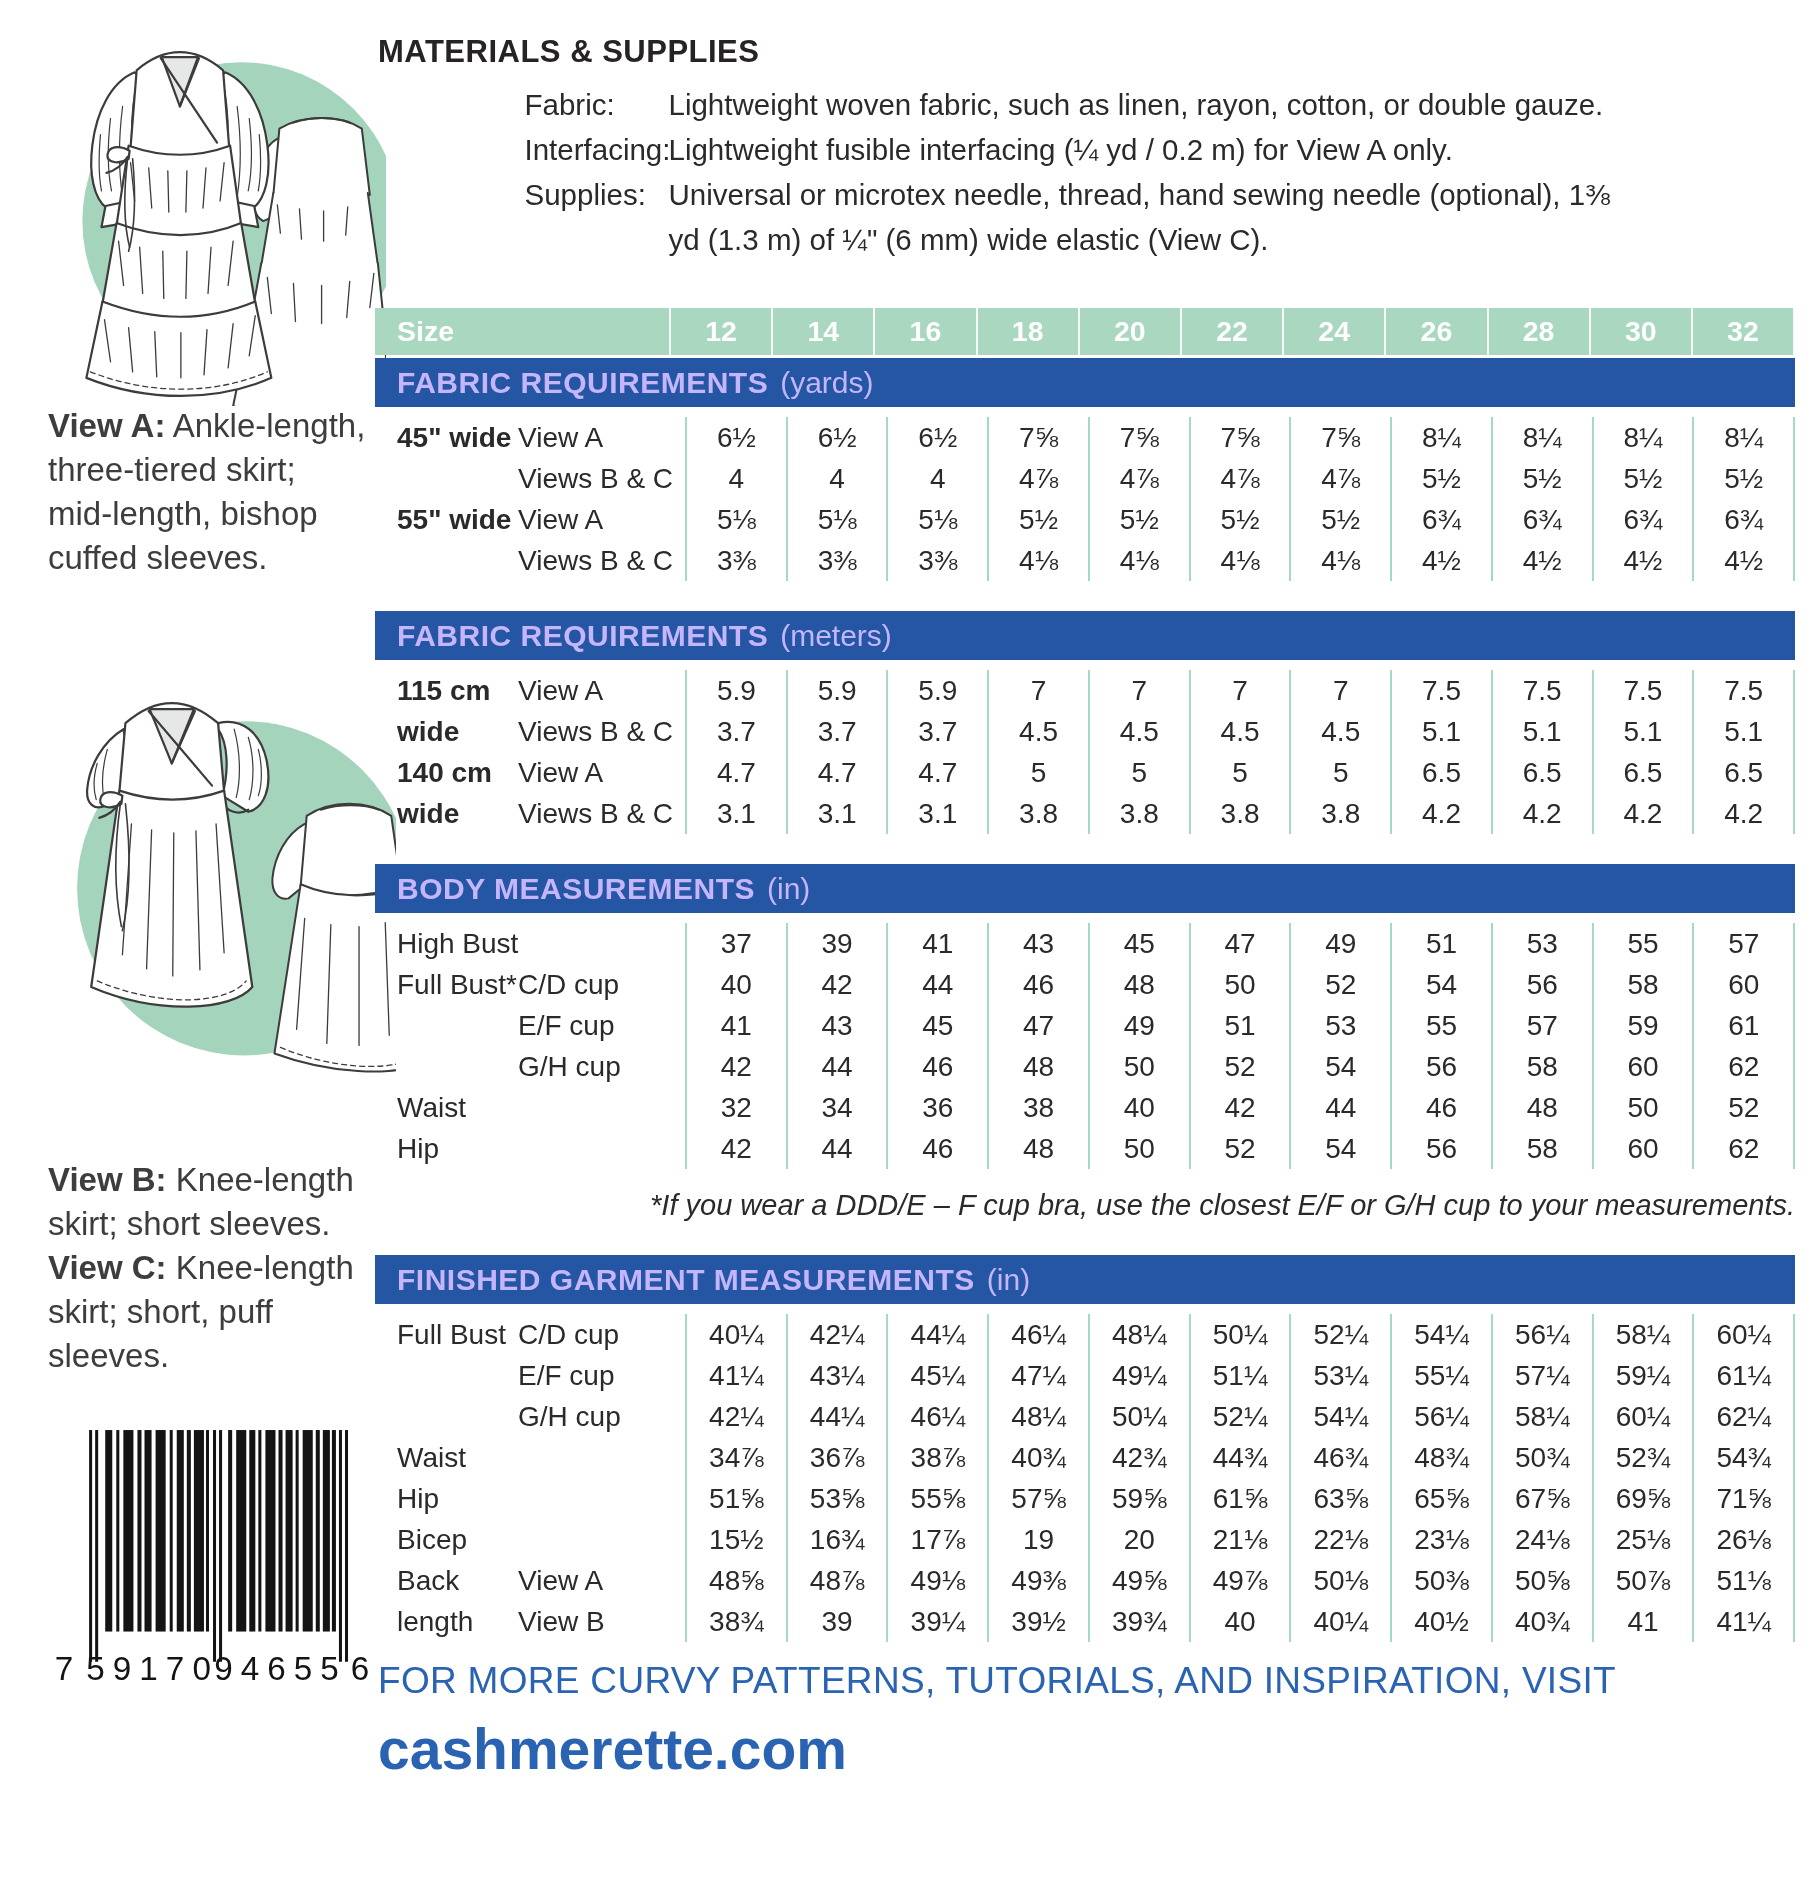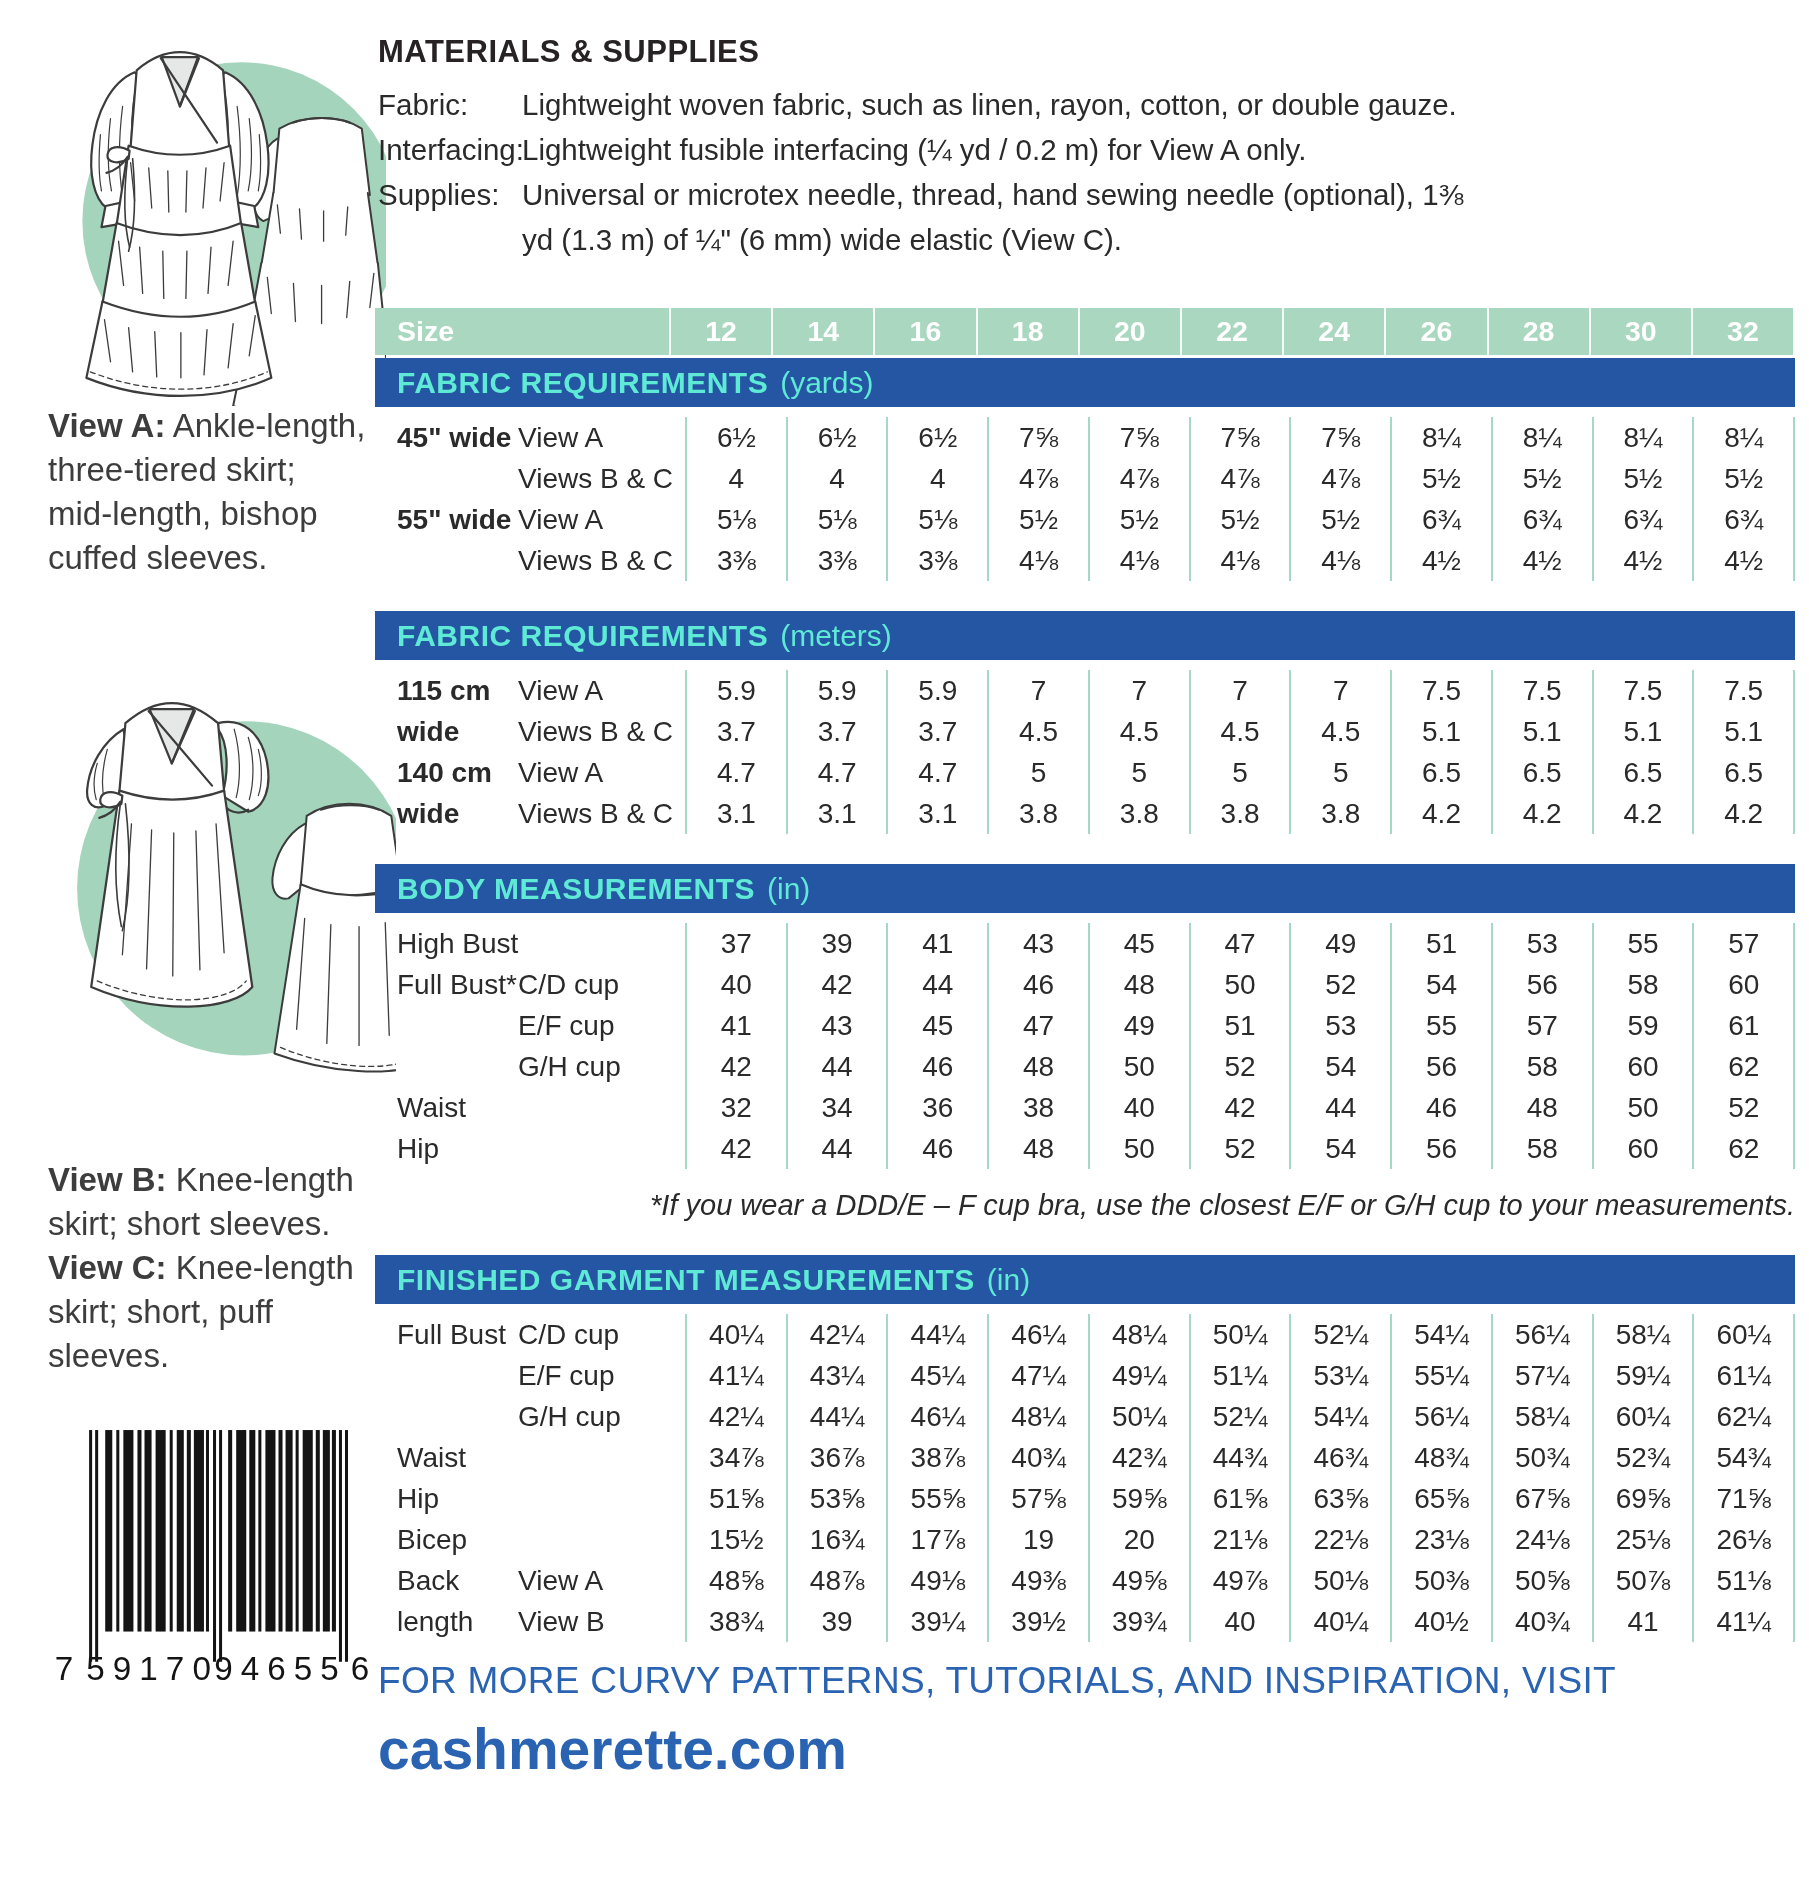--- a/index.html
+++ b/index.html
@@ -18,33 +18,33 @@
   .illo svg{width:100%;height:100%;display:block;}
   .caption{position:absolute;margin:0;font-size:33px;line-height:44px;color:#3d3d3d;}
   #capA{left:48px;top:404px;width:318px;}
   #capB{left:48px;top:1158px;width:322px;}
   #barcode{position:absolute;left:46px;top:1424px;width:330px;height:270px;}
   #barcode svg{width:100%;height:100%;display:block;}
 
   
   #right{position:absolute;left:375px;top:0;width:1420px;}
   .materials-heading{margin:34px 0 12px 3px;font-size:31px;font-weight:bold;color:#272324;letter-spacing:0.5px;}
-  .mat-row{display:flex;font-size:29.5px;line-height:45px;margin-left:3px;}
+  .mat-row{display:flex;font-size:29.5px;line-height:45px;margin-left:3px;justify-content:center;}
   .mat-label{width:144px;flex:none;}
   .mat-text{flex:1;max-width:980px;}
 
   .size-band{display:flex;align-items:stretch;background:#a9d7bf;color:#ffffff;
     font-weight:bold;font-size:28.5px;height:47px;margin-top:46px;}
   .size-label{width:294px;box-sizing:border-box;padding-left:22px;display:flex;align-items:center;}
   .size-cells{flex:1;display:flex;}
   .size-cell{flex:1;display:flex;align-items:center;justify-content:center;
     border-left:2px solid rgba(255,255,255,0.9);}
   .size-cell:last-child{border-right:2px solid rgba(255,255,255,0.9);}
 
-  .band{background:#2456a4;color:#5eead4;height:49px;display:flex;align-items:center;
+  .band{background:#2456a4;color:#c4b5fd;height:49px;display:flex;align-items:center;
     padding-left:22px;font-size:30px;margin-top:30px;}
   .band.first{margin-top:3px;}
   .band-title{font-weight:bold;letter-spacing:0.5px;}
   .band-suffix{margin-left:12px;font-weight:normal;}
 
   .ttable{margin-top:10px;}
   .trow{display:flex;align-items:stretch;height:41px;font-size:28px;}
   .tlabel{width:310px;flex:none;box-sizing:border-box;padding-left:22px;display:flex;align-items:center;}
   .l1{width:121px;flex:none;white-space:nowrap;}
   .l2{white-space:nowrap;text-align:right;}

